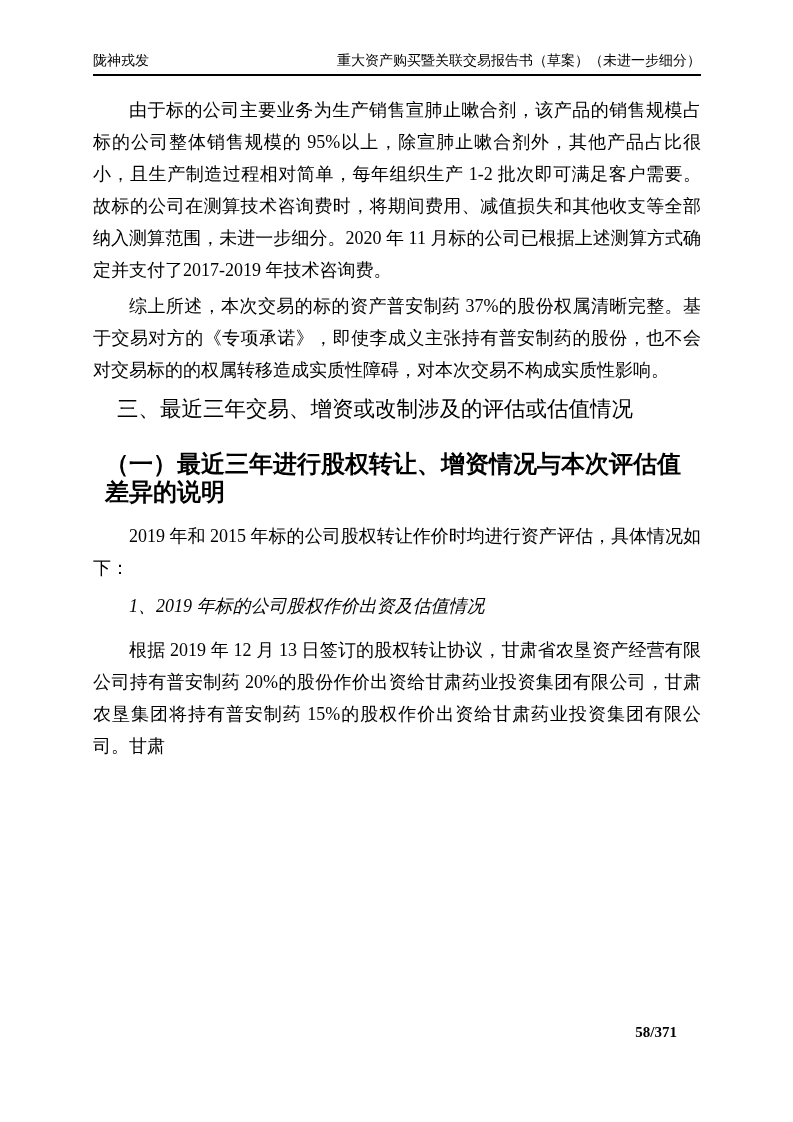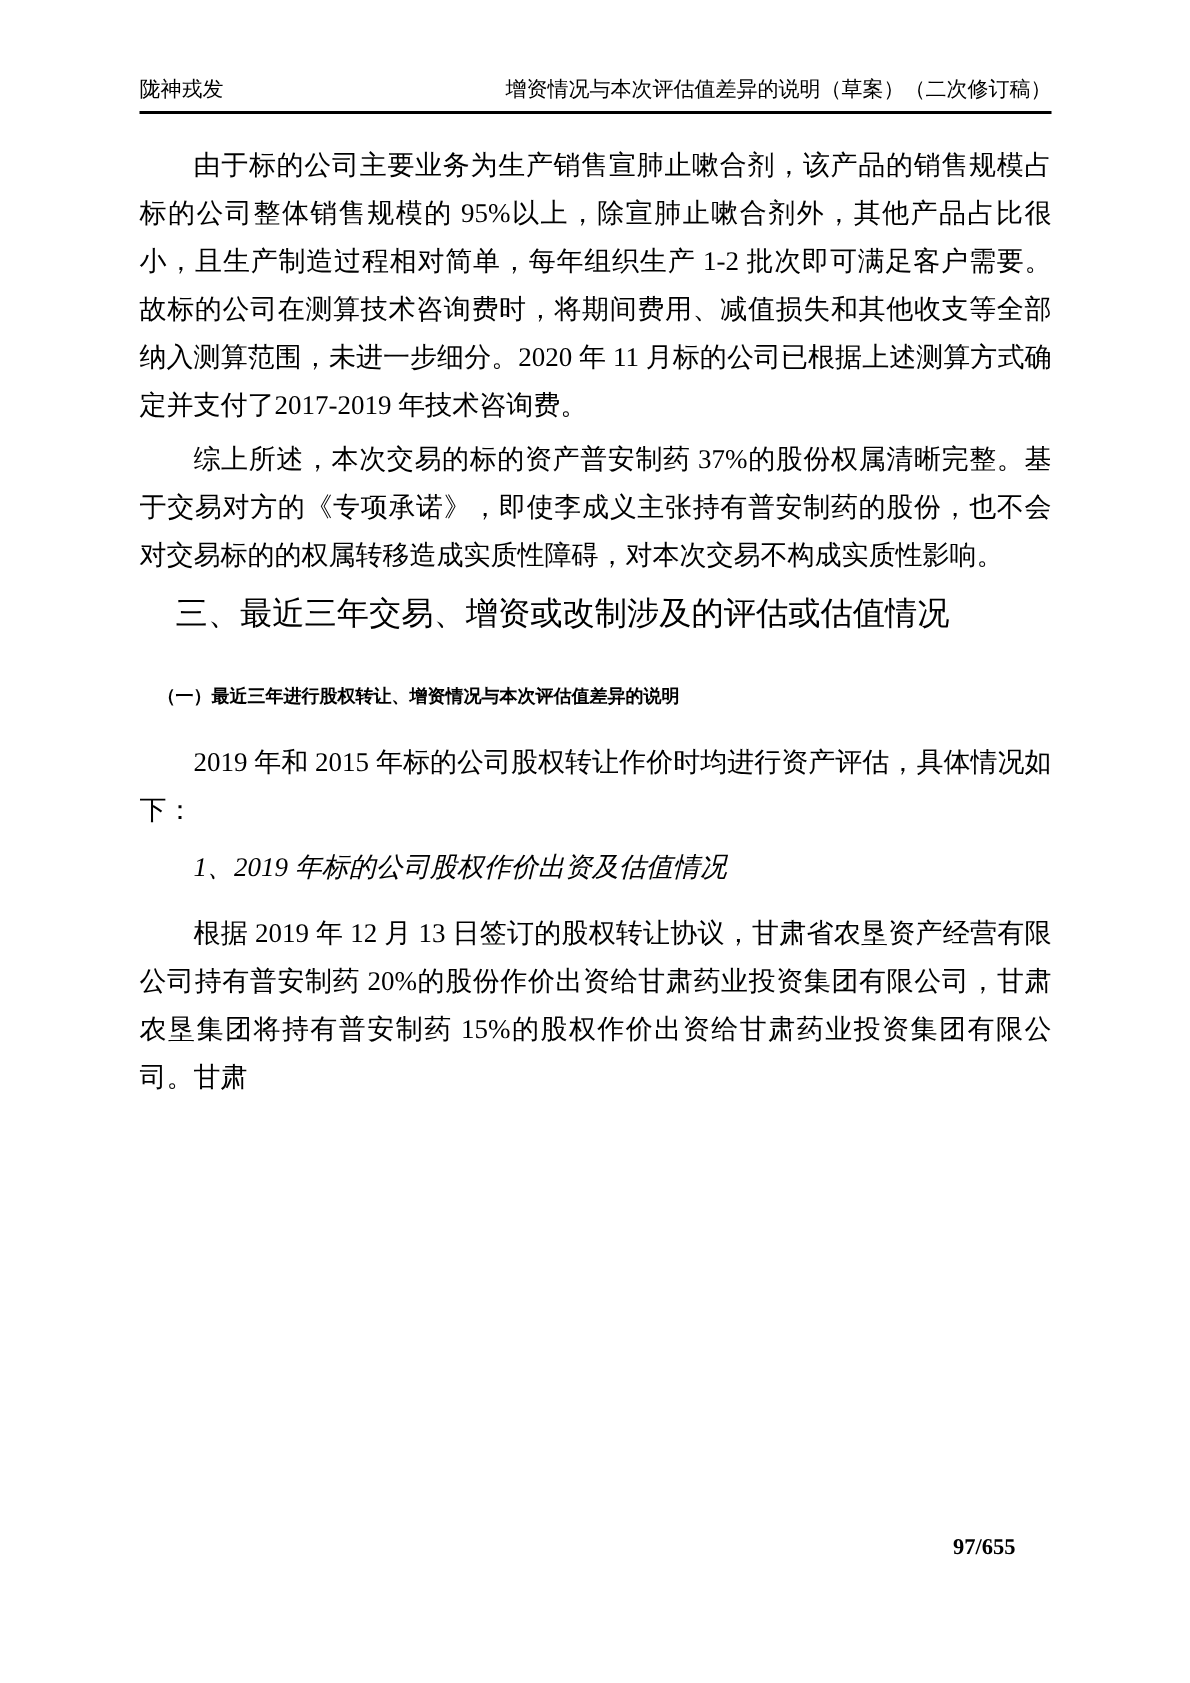--- a/index.html
+++ b/index.html
@@ -48,21 +48,21 @@
     font-weight: normal;
     font-size: 21.5px;
     line-height: 30px;
     margin: 8px 0 0 0;
     padding-left: 24px;
     text-align: left;
   }
   .subsection-heading {
     font-family: "Liberation Sans", "DejaVu Sans", sans-serif;
     font-weight: bold;
-    font-size: 12px;
+    font-size: 24px;
     line-height: 28px;
     margin: 26px 0 0 0;
     padding-left: 12px;
     text-align: left;
   }
   .mt-after-heading {
     margin-top: 14px;
   }
   .item-line {
     margin-top: 6px;
@@ -80,21 +80,21 @@
     font-family: "Liberation Serif", "DejaVu Serif", serif;
   }
 </style>
 </head>
 <body>
 
 <div class="page">
 
   <div class="page-header">
     <span>陇神戎发</span>
-    <span>增资情况与本次评估值差异的说明（草案）（二次修订稿）</span>
+    <span>重大资产购买暨关联交易报告书（草案）（未进一步细分）</span>
   </div>
 
   <div class="doc-body">
 
 
 
     <p class="body-text">由于标的公司主要业务为生产销售宣肺止嗽合剂，该产品的销售规模占标的公司整体销售规模的 95%以上，除宣肺止嗽合剂外，其他产品占比很小，且生产制造过程相对简单，每年组织生产 1-2 批次即可满足客户需要。故标的公司在测算技术咨询费时，将期间费用、减值损失和其他收支等全部纳入测算范围，未进一步细分。2020 年 11 月标的公司已根据上述测算方式确定并支付了2017-2019 年技术咨询费。</p>
 
     <p class="body-text">综上所述，本次交易的标的资产普安制药 37%的股份权属清晰完整。基于交易对方的《专项承诺》，即使李成义主张持有普安制药的股份，也不会对交易标的的权属转移造成实质性障碍，对本次交易不构成实质性影响。</p>
 
@@ -103,15 +103,15 @@
     <h2 class="subsection-heading">（一）最近三年进行股权转让、增资情况与本次评估值差异的说明</h2>
 
     <p class="body-text mt-after-heading">2019 年和 2015 年标的公司股权转让作价时均进行资产评估，具体情况如下：</p>
 
     <p class="body-text item-line">1、2019 年标的公司股权作价出资及估值情况</p>
 
     <p class="body-text mt-para">根据 2019 年 12 月 13 日签订的股权转让协议，甘肃省农垦资产经营有限公司持有普安制药 20%的股份作价出资给甘肃药业投资集团有限公司，甘肃农垦集团将持有普安制药 15%的股权作价出资给甘肃药业投资集团有限公司。甘肃</p>
 
   </div>
 
-  <div class="page-footer">97/655</div>
+  <div class="page-footer">58/371</div>
 
 </div>
 
 </body></html>

